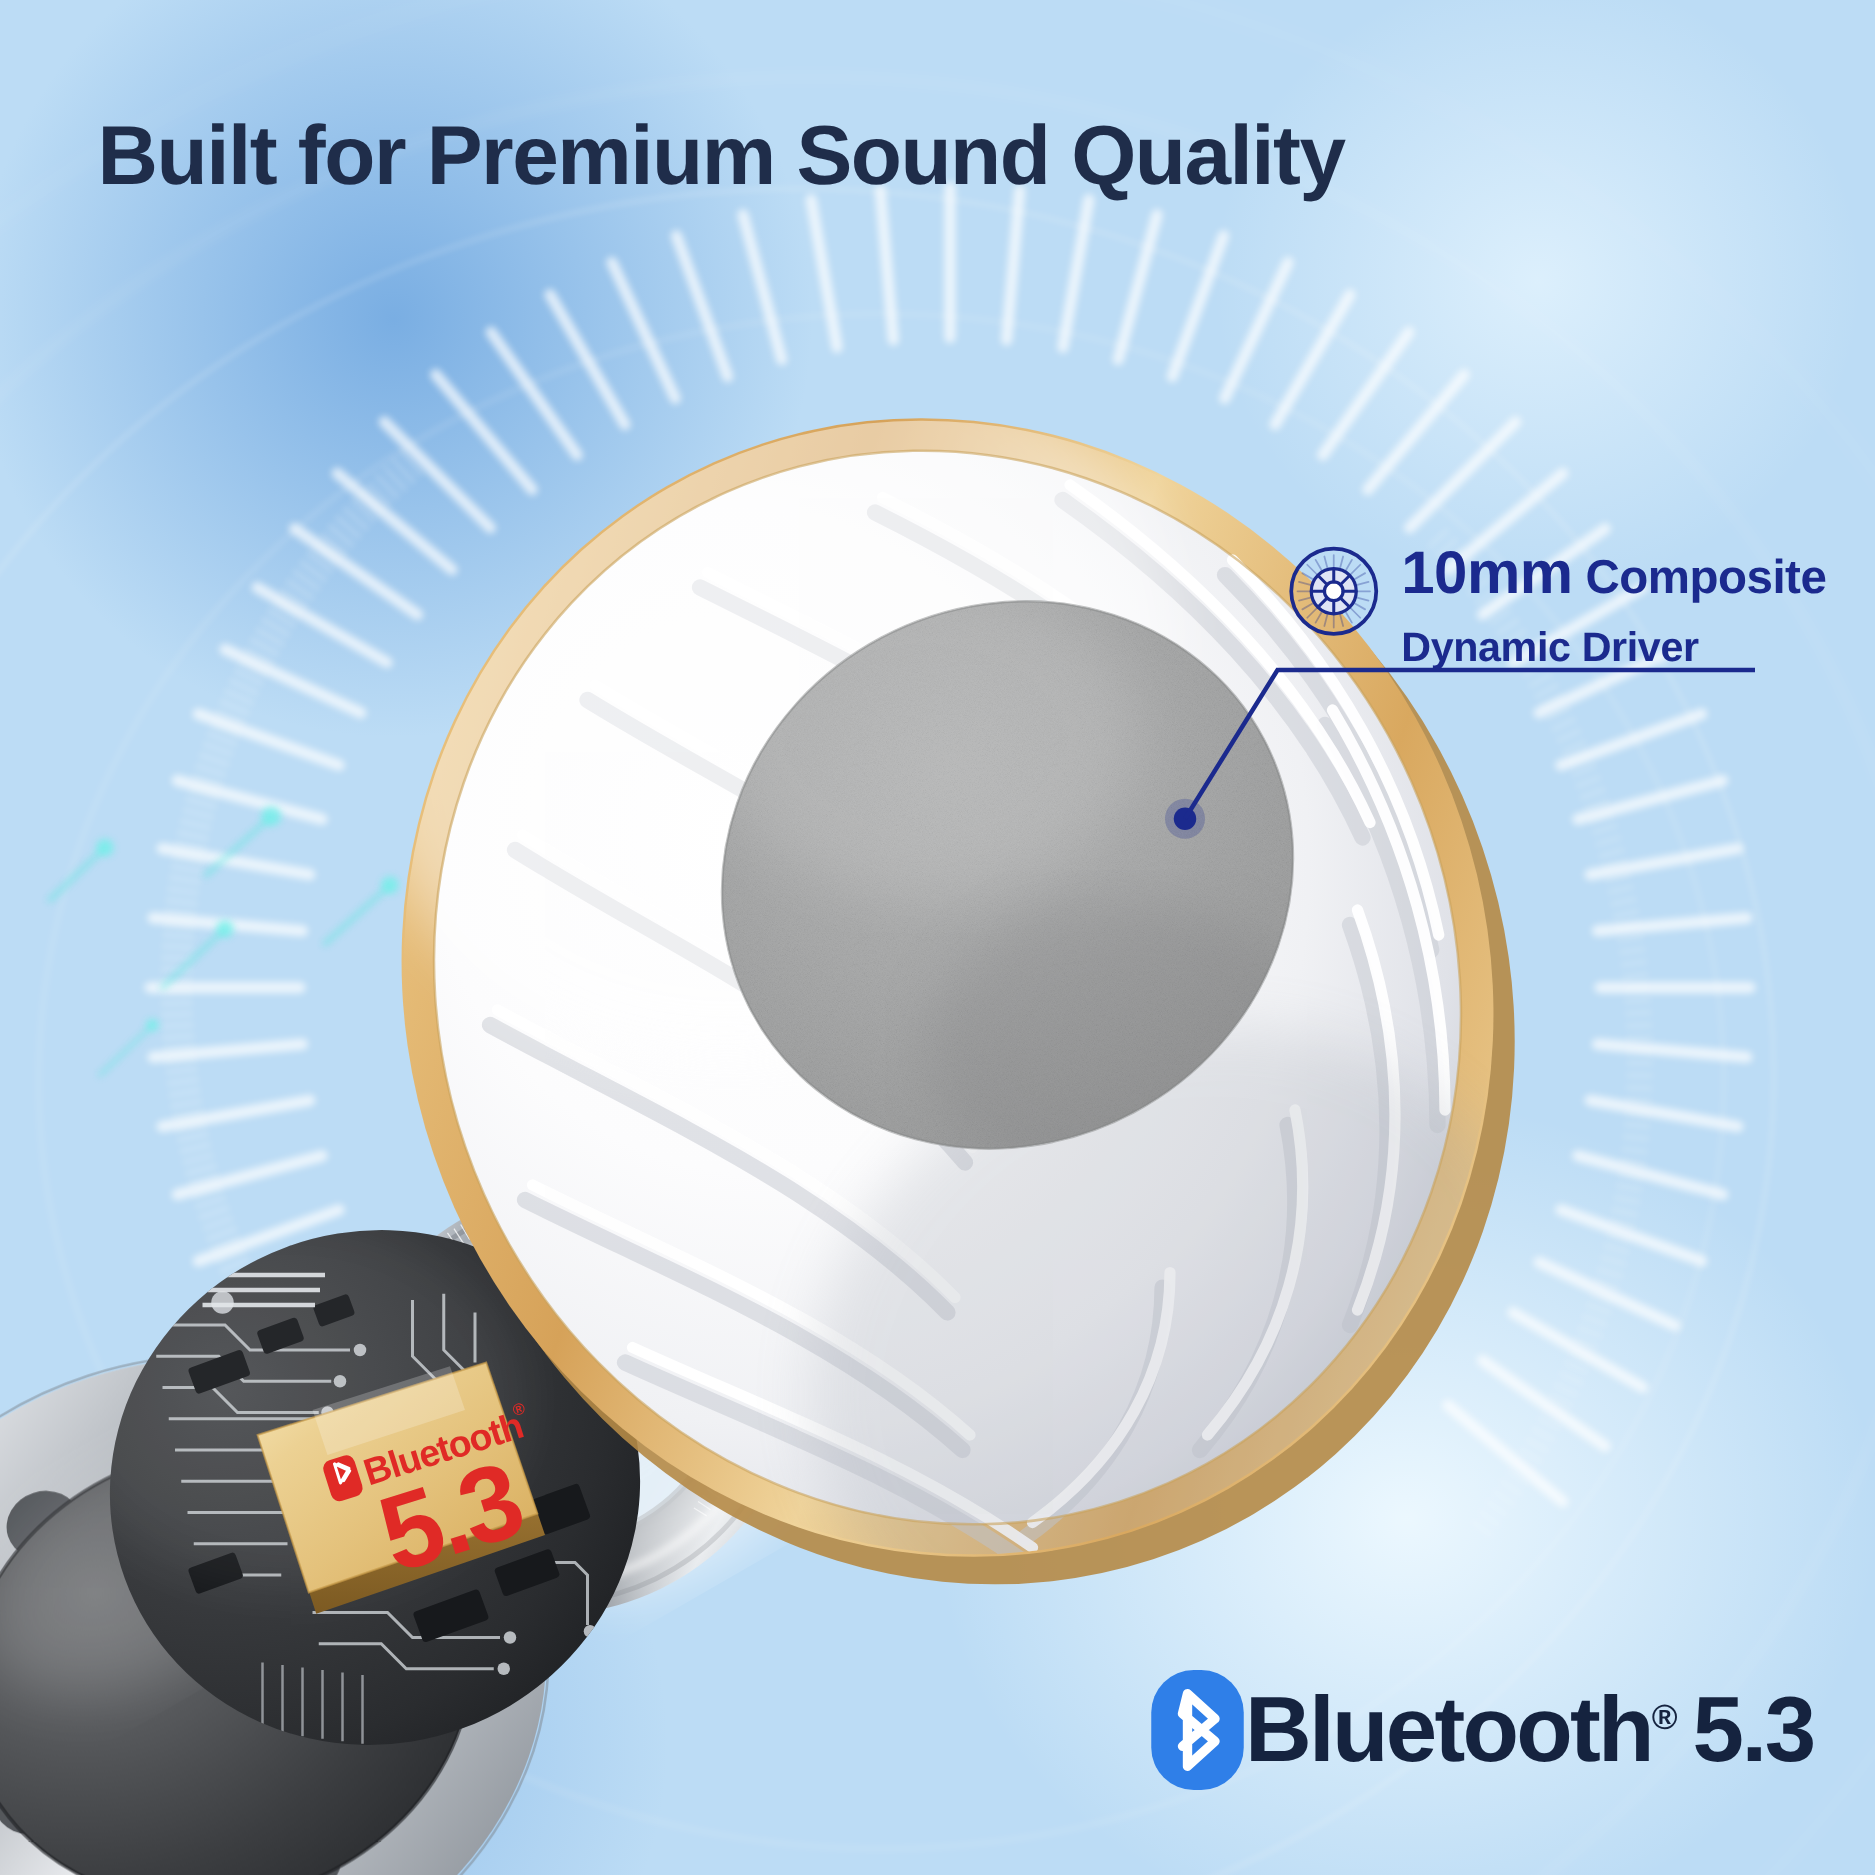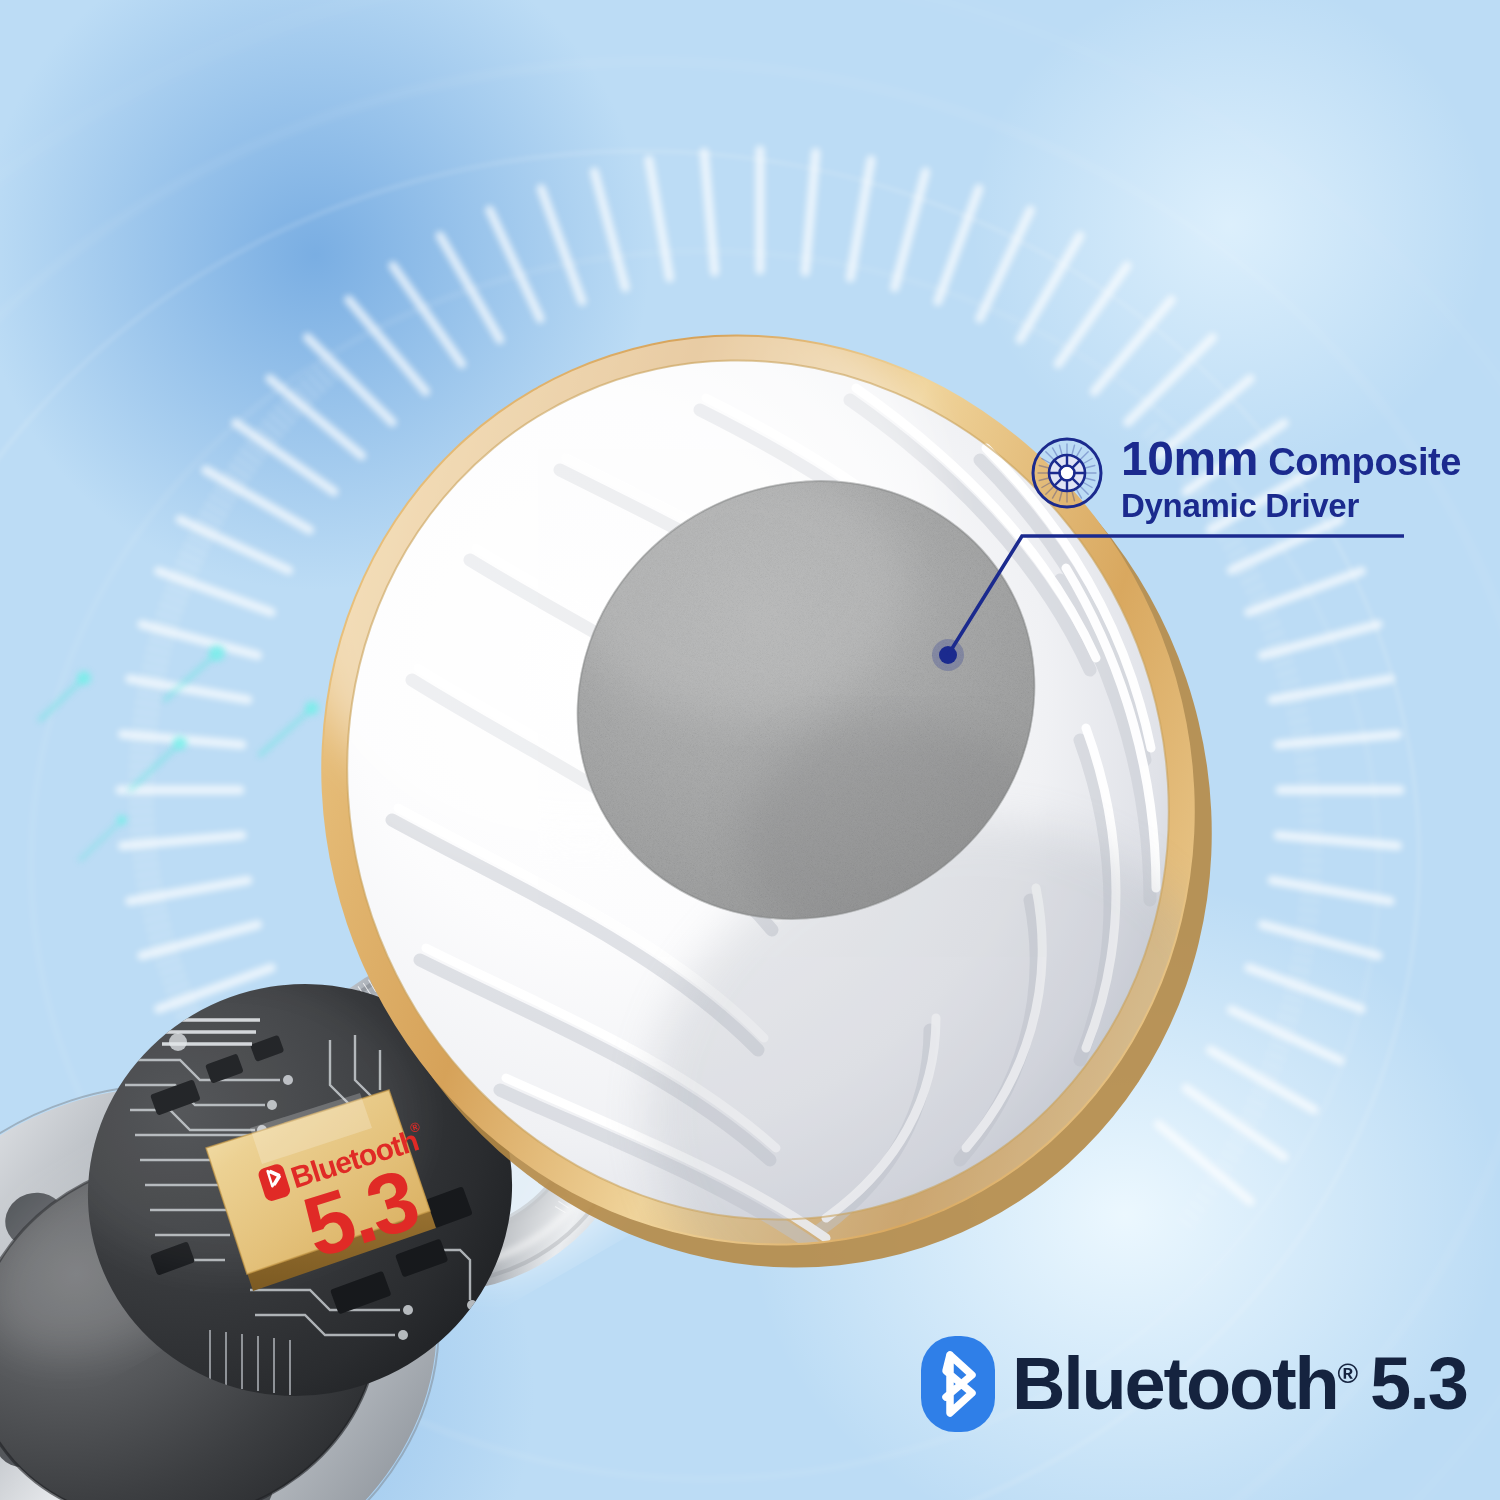--- a/index.html
+++ b/index.html
@@ -57,24 +57,24 @@
     font-size:36px; line-height:1.42; color:#3e4a66;
     white-space:pre-line; letter-spacing:-.3px;
   }
 
   
   .callout{ position:absolute; left:1030px; top:432px; display:flex; align-items:flex-start; gap:17px; }
   .callout-icon{ width:74px; height:74px; flex:0 0 74px; margin-top:4px; }
   .callout-text{ color:#1b2a8e; padding-top:3px; }
   .callout-l1{ font-size:38px; font-weight:bold; line-height:1.0; white-space:nowrap; letter-spacing:-.4px; }
   .callout-l1 .big{ font-size:48px; }
-  .callout-l2{ font-size:33px; font-weight:bold; line-height:1.12; margin-top:5px; letter-spacing:-.3px; }
+  .callout-l2{ font-size:33px; font-weight:bold; line-height:1.12; margin-top:17px; letter-spacing:-.3px; }
 
   
-  .bt-logo{ position:absolute; left:920px; top:1335px; display:flex; align-items:center; gap:16px; }
+  .bt-logo{ position:absolute; left:920px; top:1335px; display:flex; align-items:center; }
   .bt-badge{ width:76px; height:98px; flex:0 0 76px; }
   .bt-word{ font-size:74px; font-weight:bold; color:#15233f; letter-spacing:-2.2px; line-height:1; white-space:nowrap; }
   .bt-word .reg{ font-size:28px; vertical-align:super; letter-spacing:0; }
   .bt-word .ver{ margin-left:12px; letter-spacing:-2px; }
 </style>
 </head>
 <body>
 
 <div class="stage">
 
@@ -474,20 +474,21 @@
       <ellipse cx="806" cy="700" rx="232" ry="215" transform="rotate(-28 806 700)" fill="none" stroke="#868788" stroke-width="2" opacity=".5"></ellipse>
     </g>
 
     <g>
       <circle cx="948" cy="655" r="16" fill="#1b2a8e" opacity=".25"></circle>
       <circle cx="948" cy="655" r="9" fill="#1b2a8e"></circle>
       <path d="M948 655 L1022 536 L1404 536" fill="none" stroke="#1b2a8e" stroke-width="3.6" stroke-linejoin="miter"></path>
     </g>
   </svg>
 
+  <div class="headline">Built for Premium Sound Quality</div>
 
   <div class="callout">
     <svg class="callout-icon" viewBox="0 0 74 74">
       <circle cx="37" cy="37" r="34" fill="none" stroke="#1b2a8e" stroke-width="3"></circle>
       <g stroke="#1b2a8e" stroke-width="1.4" opacity=".32" stroke-linecap="round">
         <line x1="37" y1="8" x2="37" y2="19"></line>
         <line x1="51.5" y1="11.9" x2="46" y2="21.4"></line>
         <line x1="62.1" y1="22.5" x2="52.6" y2="28"></line>
         <line x1="66" y1="37" x2="55" y2="37"></line>
         <line x1="62.1" y1="51.5" x2="52.6" y2="46"></line>

